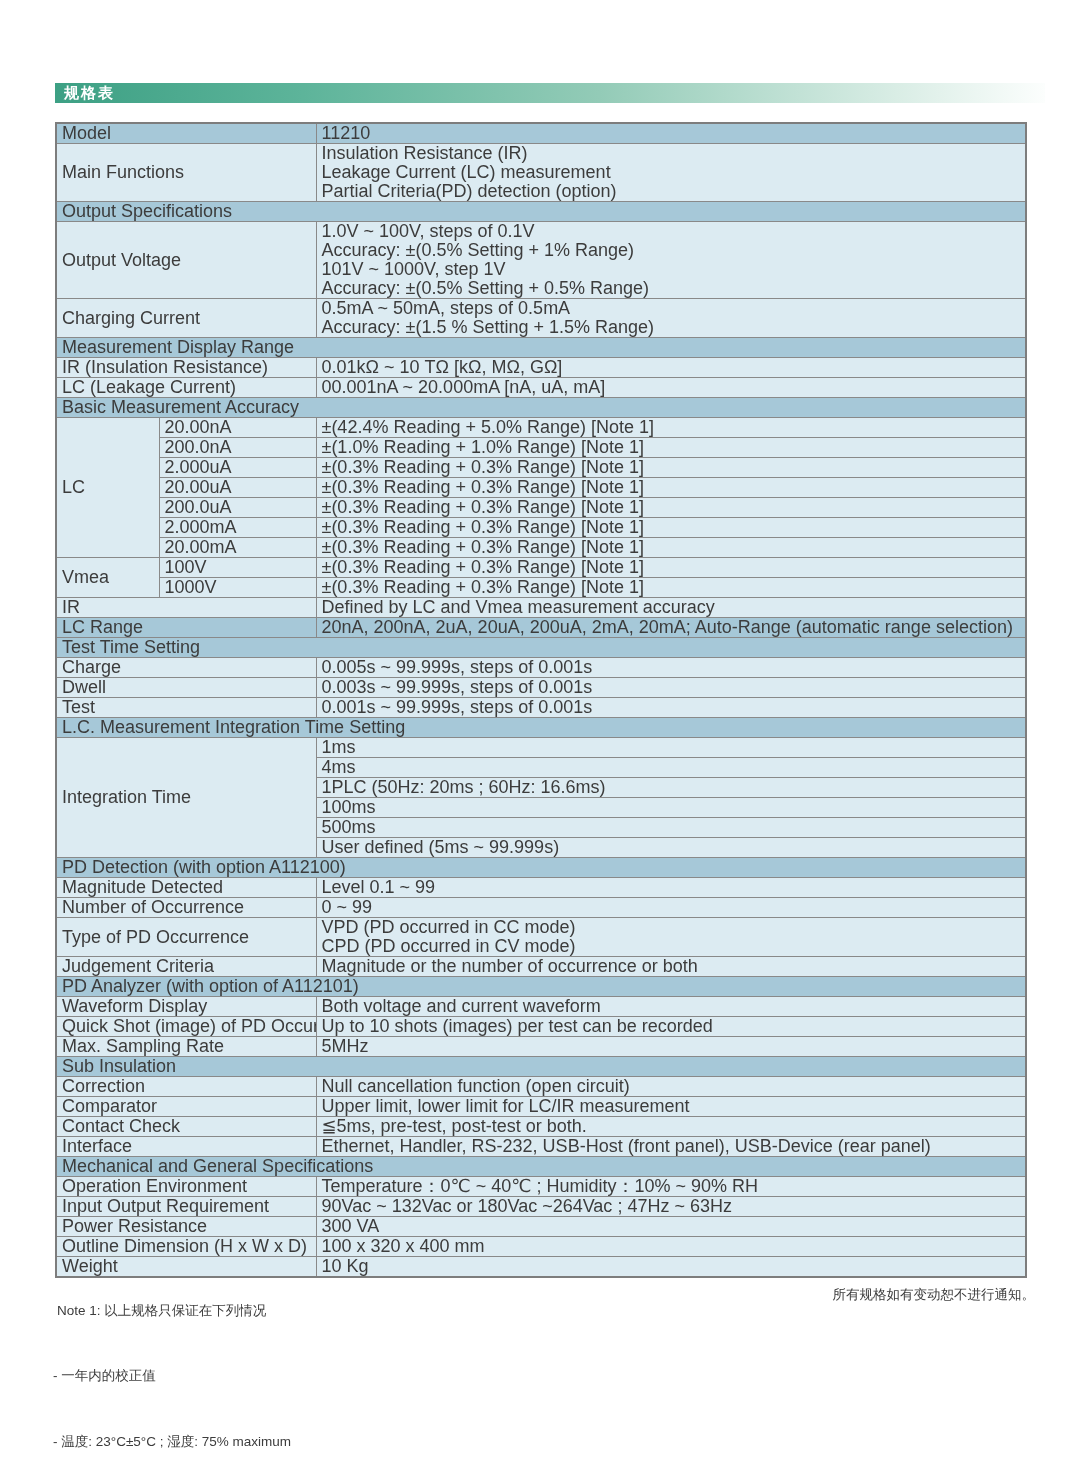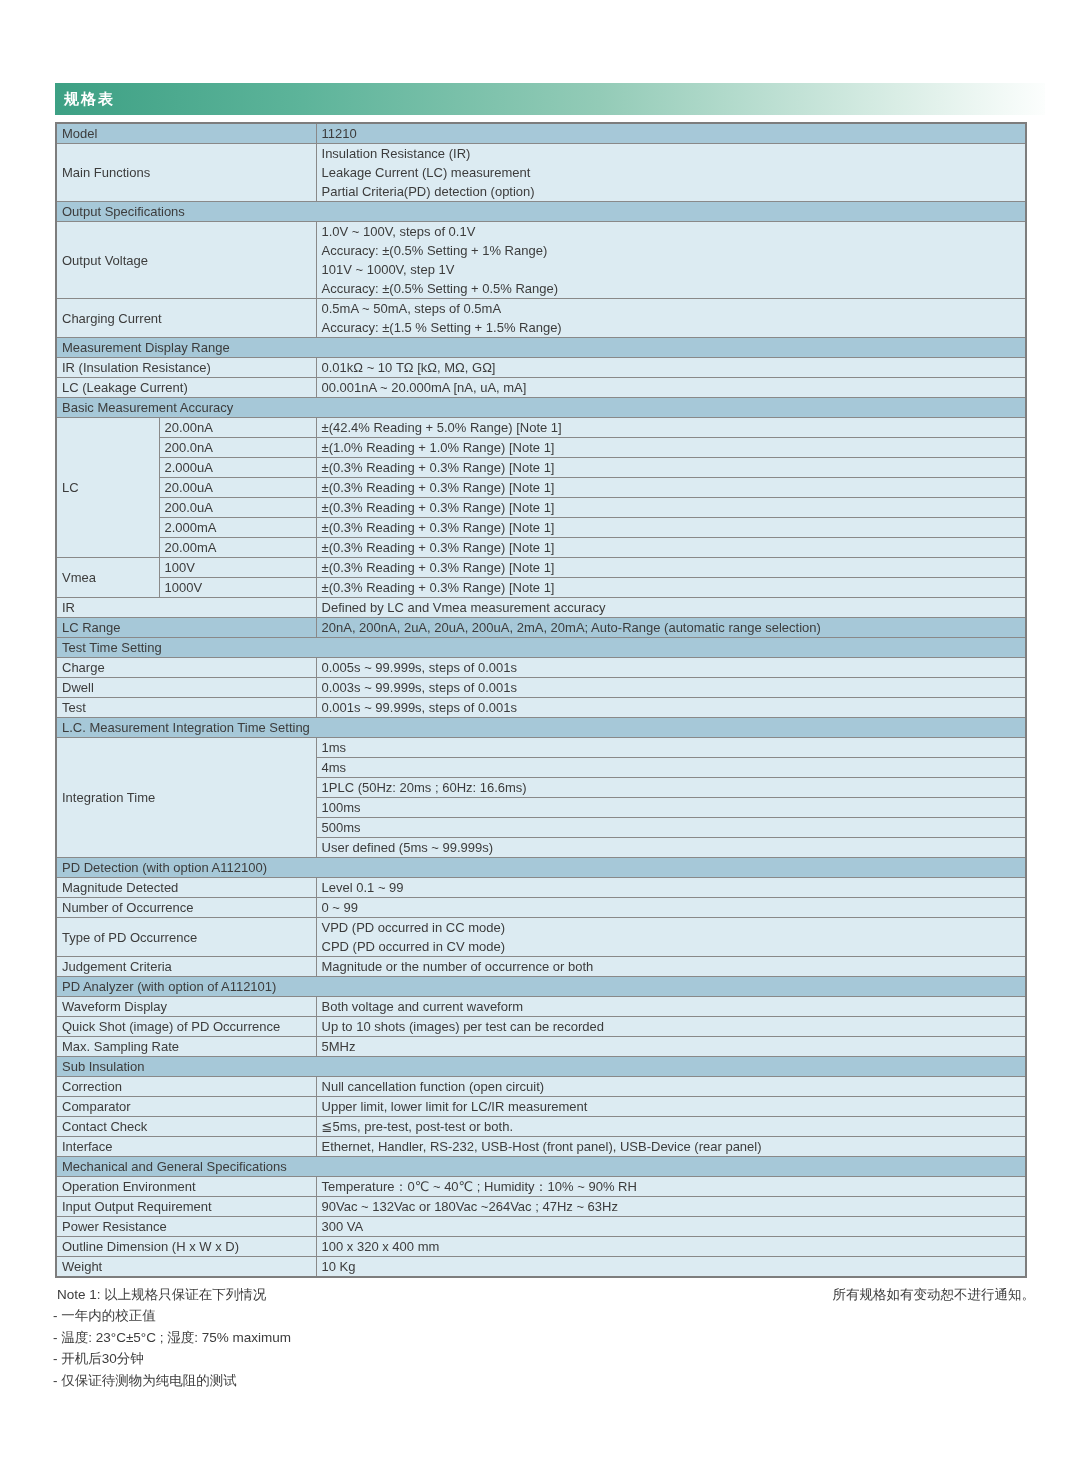--- a/index.html
+++ b/index.html
@@ -1,50 +1,50 @@
 <!DOCTYPE html>
 <html><head>
 <meta charset="utf-8">
 <style>
   html,body{margin:0;padding:0;}
   body{
     width:1076px;height:1470px;background:#ffffff;position:relative;
     font-family:"Liberation Sans","DejaVu Sans",sans-serif;color:#3c3c3c;
   }
   .title-bar{
-    position:absolute;left:55px;top:83px;width:990px;height:32px;
+    position:absolute;left:55px;top:83px;width:990px;height:20px;
     background:linear-gradient(90deg,#3da084 0%,#5db49a 25%,#93cbb7 55%,#d9ede5 85%,#fcfefd 100%);
     display:flex;align-items:center;
   }
   .title-bar .title-text{
     color:#ffffff;font-weight:bold;font-size:15px;letter-spacing:2px;padding-left:9px;
   }
   table.spec-table{
     position:absolute;left:55px;top:122px;width:972px;
     border-collapse:collapse;table-layout:fixed;
-    font-size:13px;
+    font-size:18px;
   }
   table.spec-table{border:2px solid #7d7d7d;}
   .spec-table td{
     border:1px solid #898989;
     background:#dcebf2;
     padding:0 5px;height:19px;line-height:19px;
     overflow:hidden;white-space:nowrap;vertical-align:middle;
   }
   .spec-table tr.dark td{background:#a6c8d8;}
   .spec-table td.ml{height:auto;}
   .spec-table td.ml div{line-height:19px;white-space:nowrap;}
   col.c1{width:103px;}
   col.c2{width:157px;}
   .notes{
     position:absolute;left:53px;top:1284px;width:982px;font-size:13.5px;color:#3c3c3c;
   }
   .notes .note-head{display:flex;justify-content:space-between;line-height:21px;}
-  .notes .note-head .nh-left{padding-left:4px;}
-  .notes .note-line{line-height:21.5px;}
+  .notes .note-head .nh-left{padding-left:4px;margin-top:16px;}
+  .notes .note-line{line-height:21.5px;margin-top:44px;}
 </style>
 </head>
 <body>
 
 <div class="title-bar">
   <span class="title-text">规格表</span>
 </div>
 
 <table class="spec-table">
   <colgroup>

